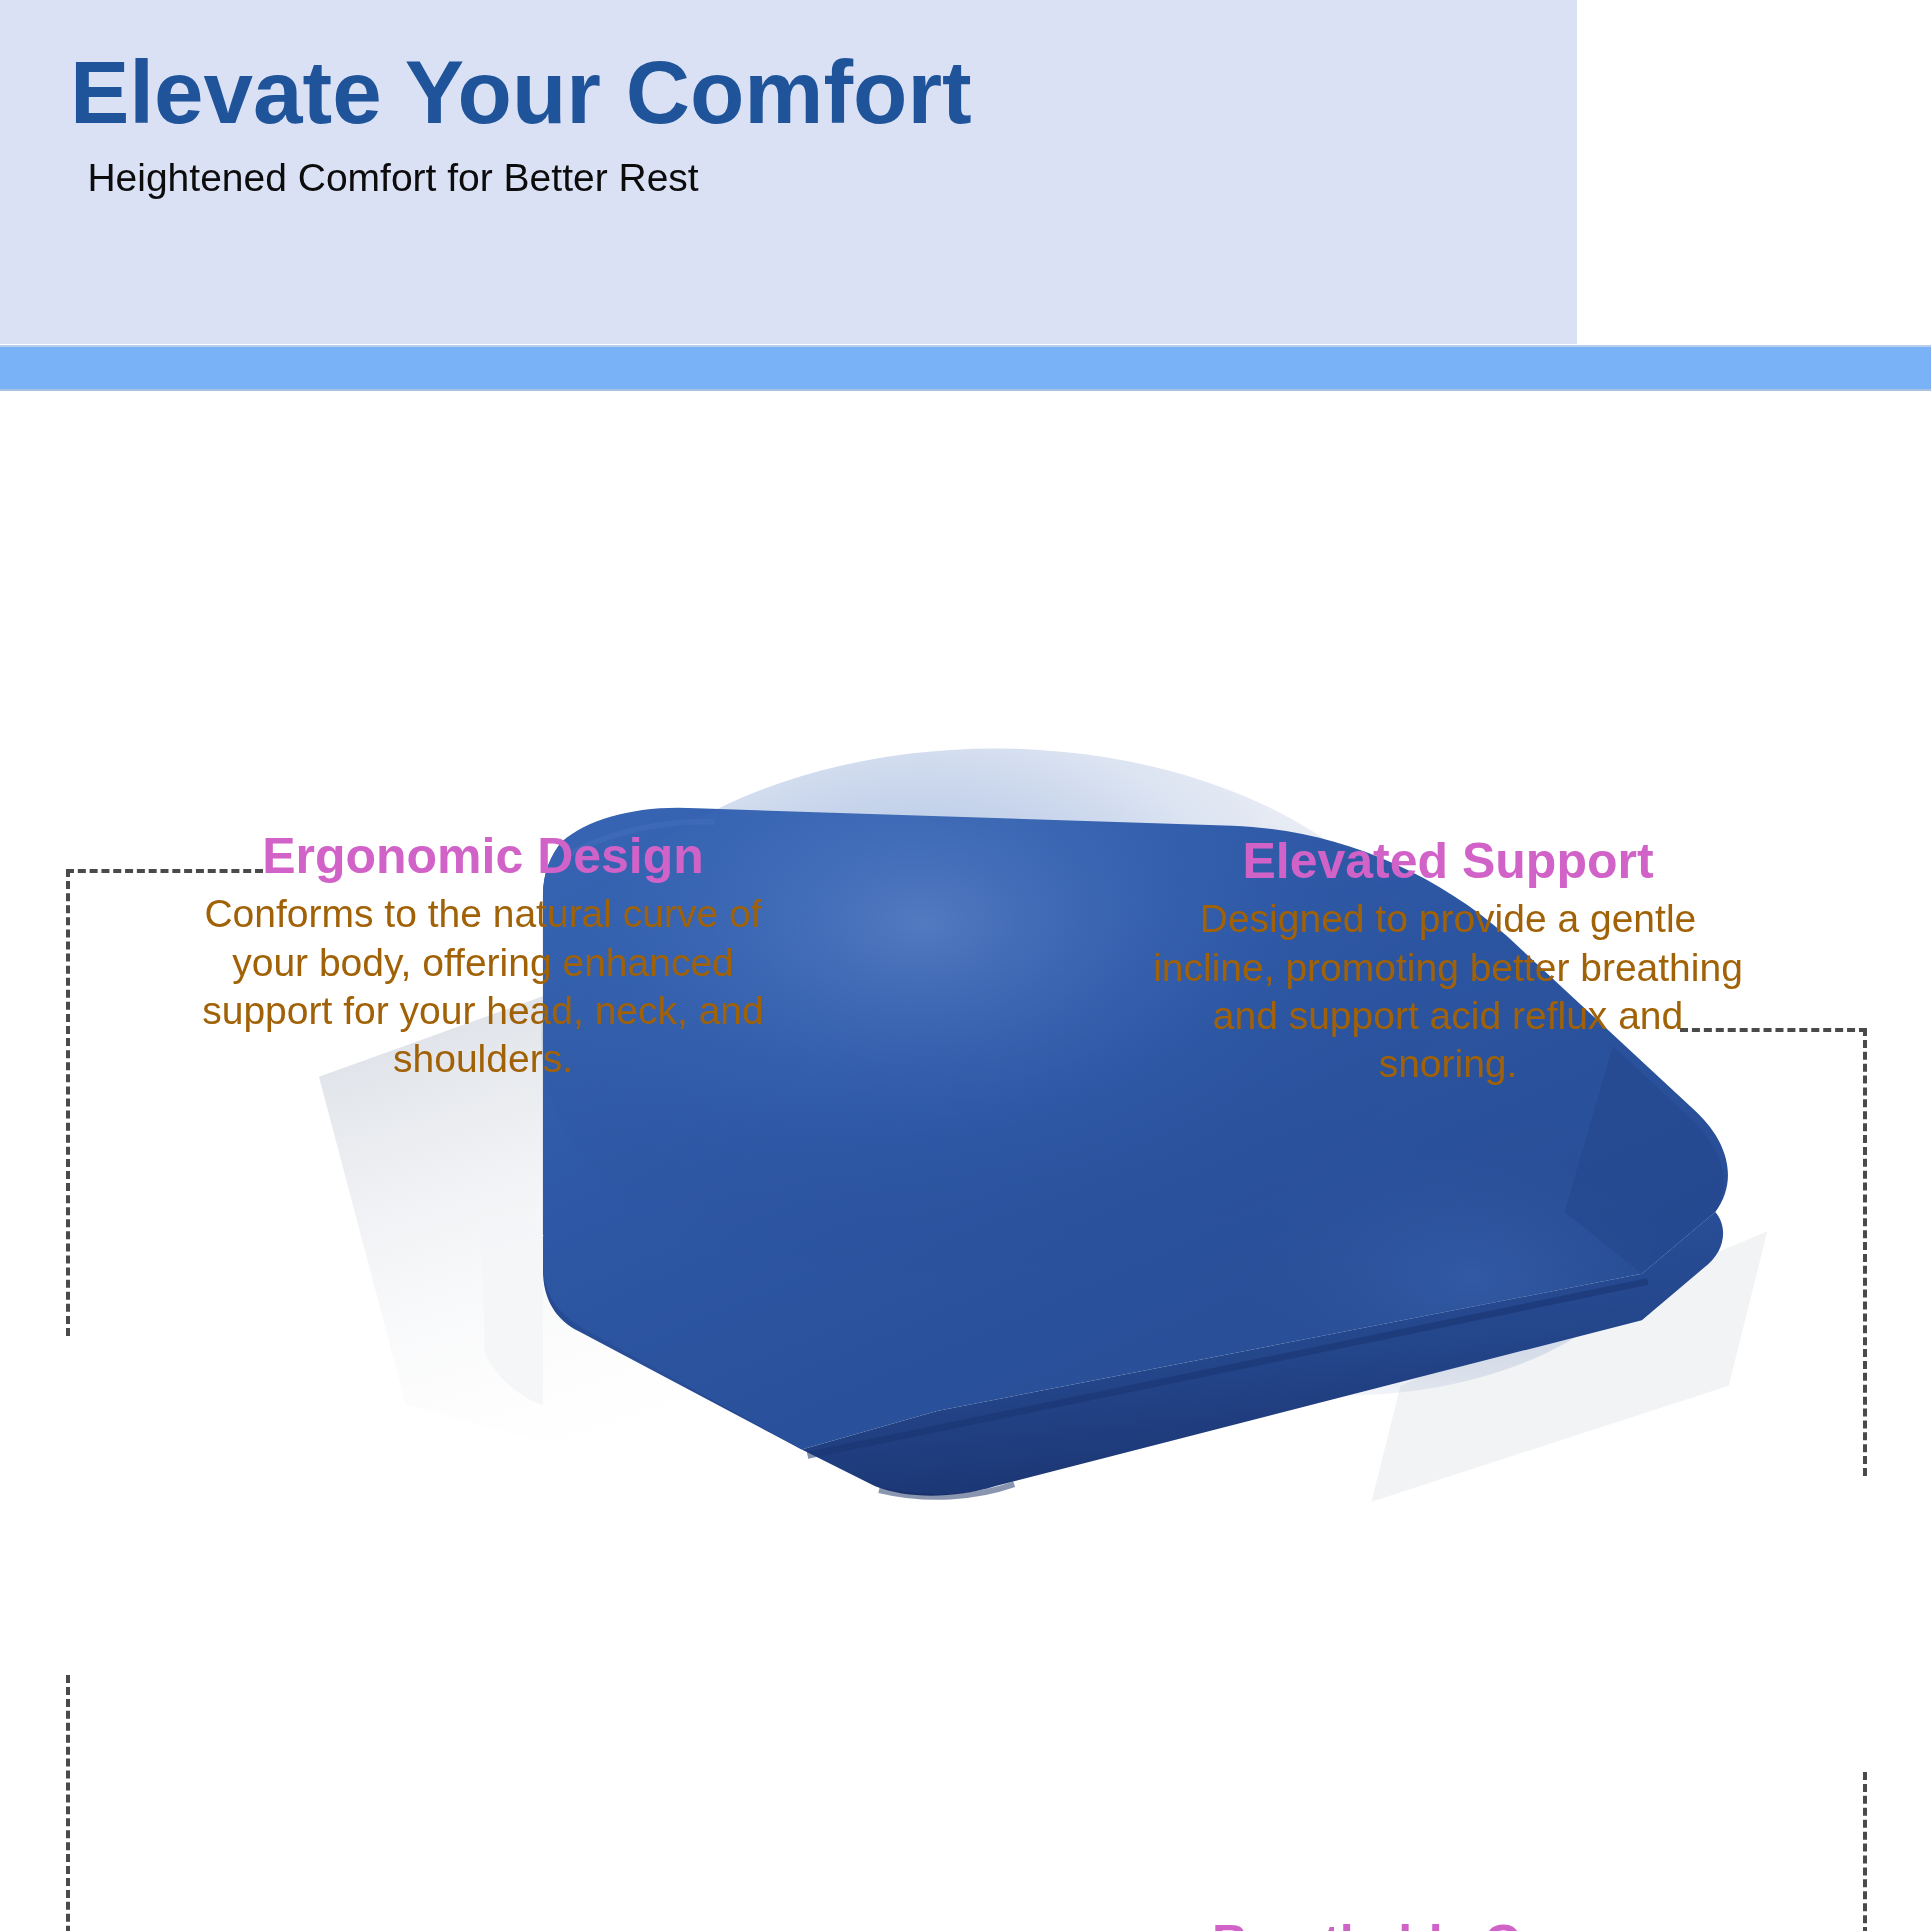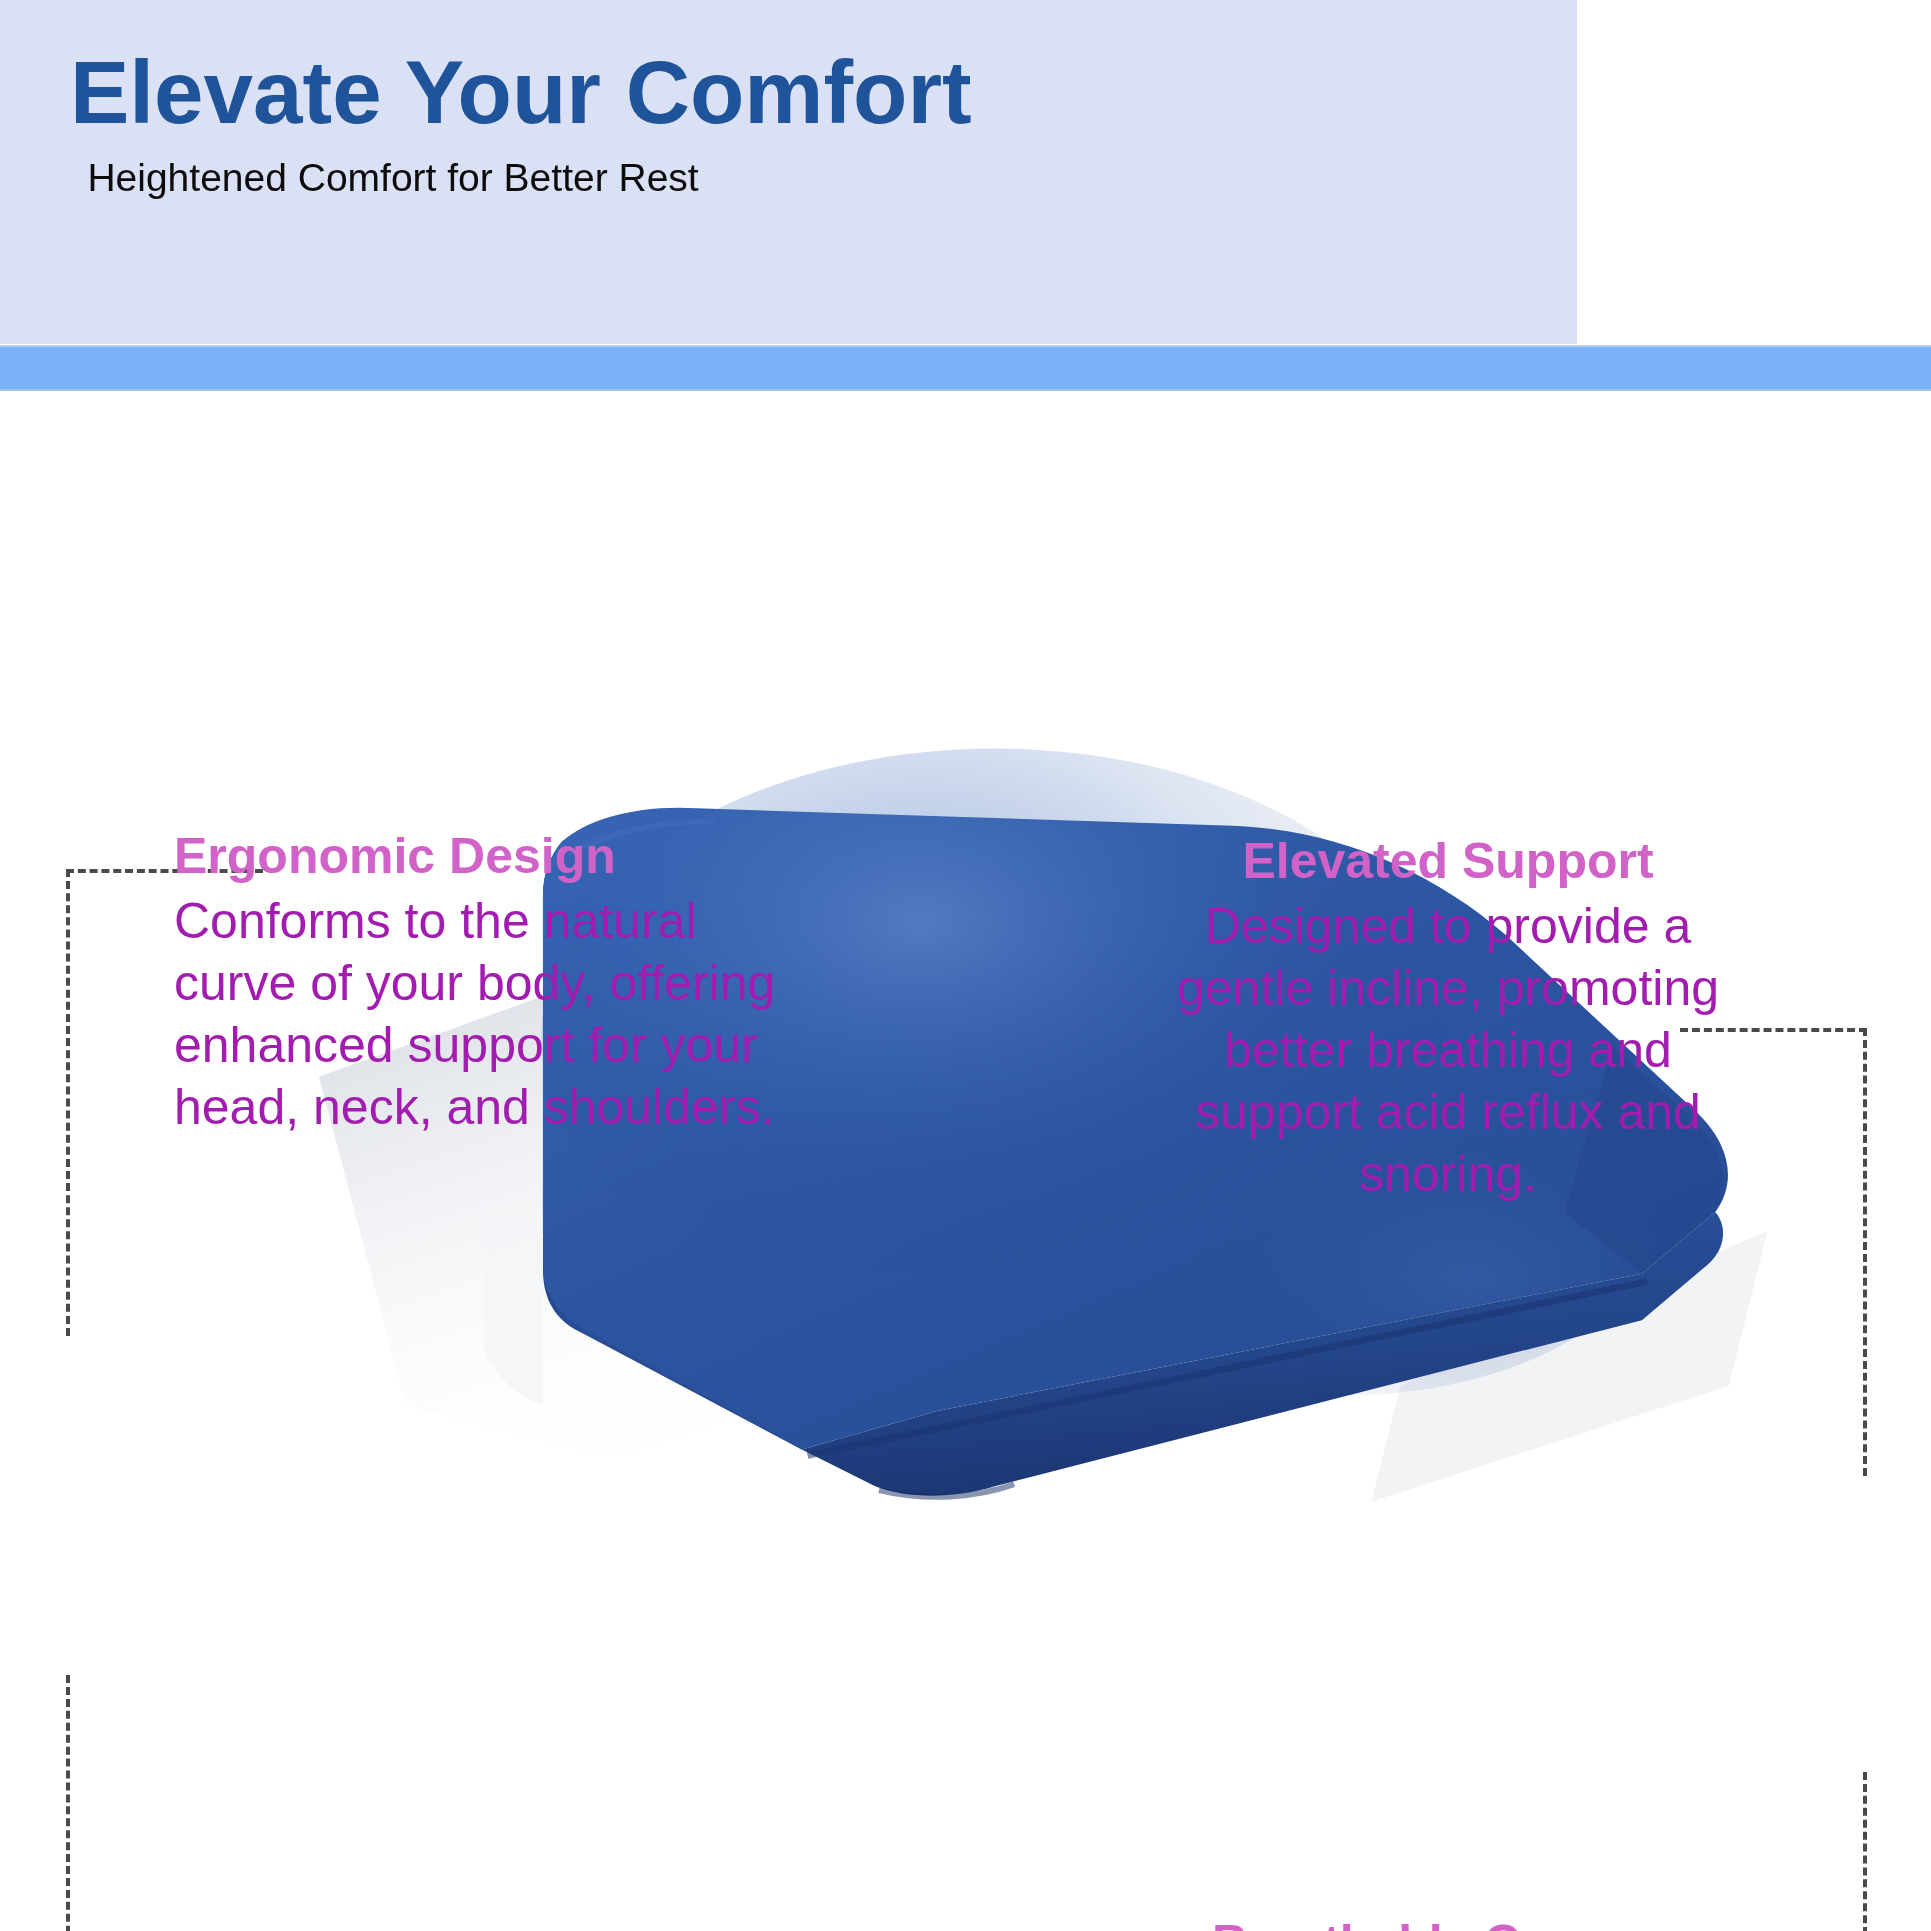--- a/index.html
+++ b/index.html
@@ -128,26 +128,26 @@
   .feature h3 {
     margin: 0 0 7.7px 0;
     font-size: 50px;
     font-weight: bold;
     color: #d163c8;
     line-height: 1.05;
     white-space: nowrap;
   }
   .feature p {
     margin: 0;
-    font-size: 50px;
+    font-size: 39px;
     font-weight: normal;
-    color: #a21caf;
+    color: #a16207;
     line-height: 1.24;
   }
-  .align-left  { text-align: left; }
+  .align-left  { text-align: center; }
   .align-right { text-align: center; }
 
   #feature-ergonomic   { left: 174px;  top: 439px;  width: 618px; }
   #feature-elevated    { left: 1139px; top: 444px;  width: 618px; }
   #feature-foam        { left: 174px;  top: 1535px; width: 714px; }
   #feature-cover       { left: 1081px; top: 1526px; width: 676px; }
 </style>
 </head>
 <body>
 

